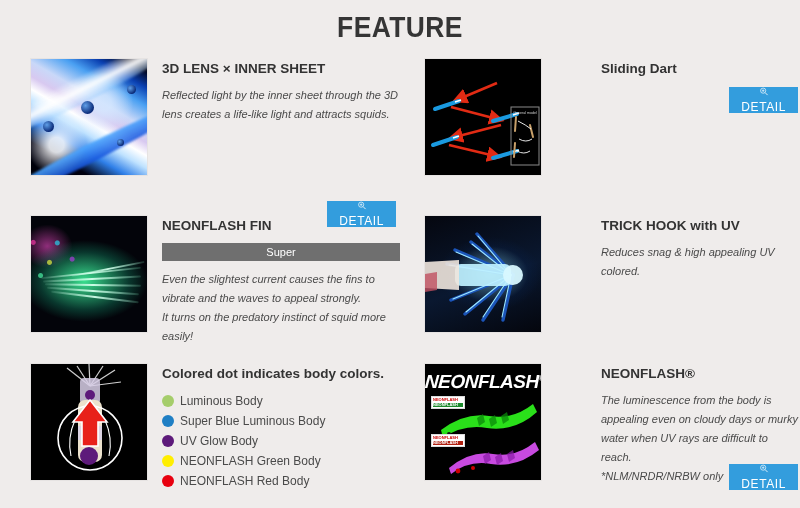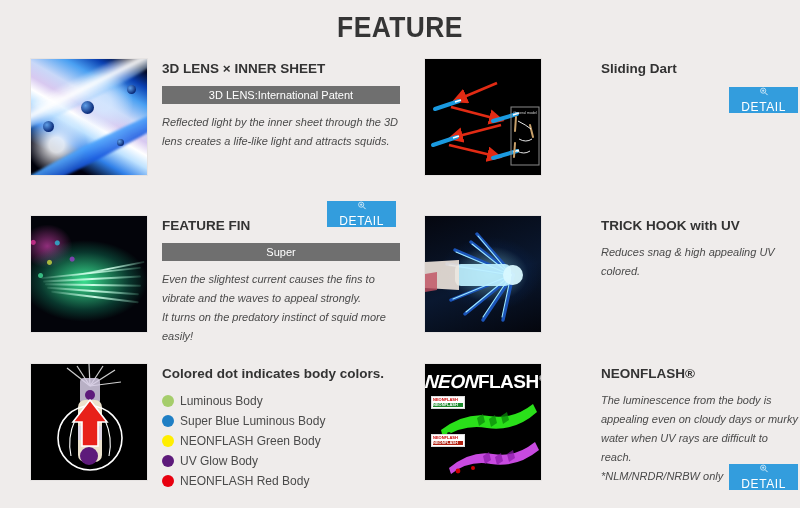--- a/index.html
+++ b/index.html
@@ -219,21 +219,21 @@
     position: absolute;
     top: 7px; left: 0; width: 100%;
     text-align: center;
     color: #fff;
     font-weight: bold;
     font-size: 19px;
     letter-spacing: -0.5px;
     white-space: nowrap;
   }
   .neon-logo .neon { font-style: italic; transform: skewX(-4deg); display: inline-block; }
-  .neon-logo .flash { display: inline-block; }
+  .neon-logo .flash { font-style: italic; display: inline-block; }
   .neon-logo sup { font-size: 7px; vertical-align: super; }
   .tag {
     position: absolute;
     width: 34px; height: 13px;
     background: #fff;
     border: 1px solid #ddd;
     font-size: 4px;
     overflow: hidden;
     line-height: 4.5px;
     color: #111;
@@ -256,21 +256,20 @@
           <div class="band b1"></div>
           <div class="band b2"></div>
           <div class="speck" style="width:13px;height:13px;top:42px;left:50px;"></div>
           <div class="speck" style="width:11px;height:11px;top:62px;left:12px;"></div>
           <div class="speck" style="width:9px;height:9px;top:26px;left:96px;"></div>
           <div class="speck" style="width:7px;height:7px;top:80px;left:86px;"></div>
         </div>
       </div>
       <div class="body">
         <h3 class="item-title">3D LENS × INNER SHEET</h3>
-        <div class="patent-bar">3D LENS:International Patent</div>
         <p class="desc">Reflected light by the inner sheet through the 3D lens creates a life-like light and attracts squids.</p>
         <button class="detail-btn btn-right btn-r1c1">
           <svg width="12" height="12" viewBox="0 0 16 16">
             <circle cx="6.5" cy="6.5" r="4.6" fill="none" stroke="#fff" stroke-width="1.2"></circle>
             <line x1="6.5" y1="4.2" x2="6.5" y2="8.8" stroke="#fff" stroke-width="1.1"></line>
             <line x1="4.2" y1="6.5" x2="8.8" y2="6.5" stroke="#fff" stroke-width="1.1"></line>
             <line x1="10" y1="10" x2="14.4" y2="14.4" stroke="#fff" stroke-width="1.5"></line>
           </svg>
           <span class="lbl">DETAIL</span>
         </button>
@@ -342,21 +341,21 @@
           <div class="noise"></div>
           <div class="fib" style="left:10px;top:56px;width:100px;transform:rotate(-6deg);"></div>
           <div class="fib" style="left:12px;top:62px;width:98px;transform:rotate(-3deg);"></div>
           <div class="fib" style="left:14px;top:68px;width:96px;transform:rotate(1deg);"></div>
           <div class="fib" style="left:16px;top:74px;width:92px;transform:rotate(4deg);"></div>
           <div class="fib" style="left:20px;top:80px;width:88px;transform:rotate(7deg);"></div>
           <div class="fib" style="left:40px;top:52px;width:74px;transform:rotate(-11deg);"></div>
         </div>
       </div>
       <div class="body">
-        <h3 class="item-title">FEATURE FIN</h3>
+        <h3 class="item-title">NEONFLASH FIN</h3>
         <div class="patent-bar">Super</div>
         <p class="desc">Even the slightest current causes the fins to vibrate and the waves to appeal strongly.<br>It turns on the predatory instinct of squid more easily!</p>
       </div>
     </div>
 
     <div class="cell right">
       <div class="thumb">
         <div class="art-hook">
           <svg width="118" height="118" viewBox="0 0 118 118">
             <g stroke="#1b54b8" stroke-width="3.4" fill="none" stroke-linecap="round">
@@ -426,26 +425,26 @@
         <ul class="dot-list">
           <li>
             <span class="dot" style="background:#a5cd6b"></span>
             <span>Luminous Body</span>
           </li>
           <li>
             <span class="dot" style="background:#1f7fc4"></span>
             <span>Super Blue Luminous Body</span>
           </li>
           <li>
+            <span class="dot" style="background:#5d1a7a"></span>
+            <span>UV Glow Body</span>
+          </li>
+          <li>
             <span class="dot" style="background:#ffee00"></span>
             <span>NEONFLASH Green Body</span>
-          </li>
-          <li>
-            <span class="dot" style="background:#5d1a7a"></span>
-            <span>UV Glow Body</span>
           </li>
           <li>
             <span class="dot" style="background:#e8000f"></span>
             <span>NEONFLASH Red Body</span>
           </li>
         </ul>
       </div>
     </div>
 
     <div class="cell right">

